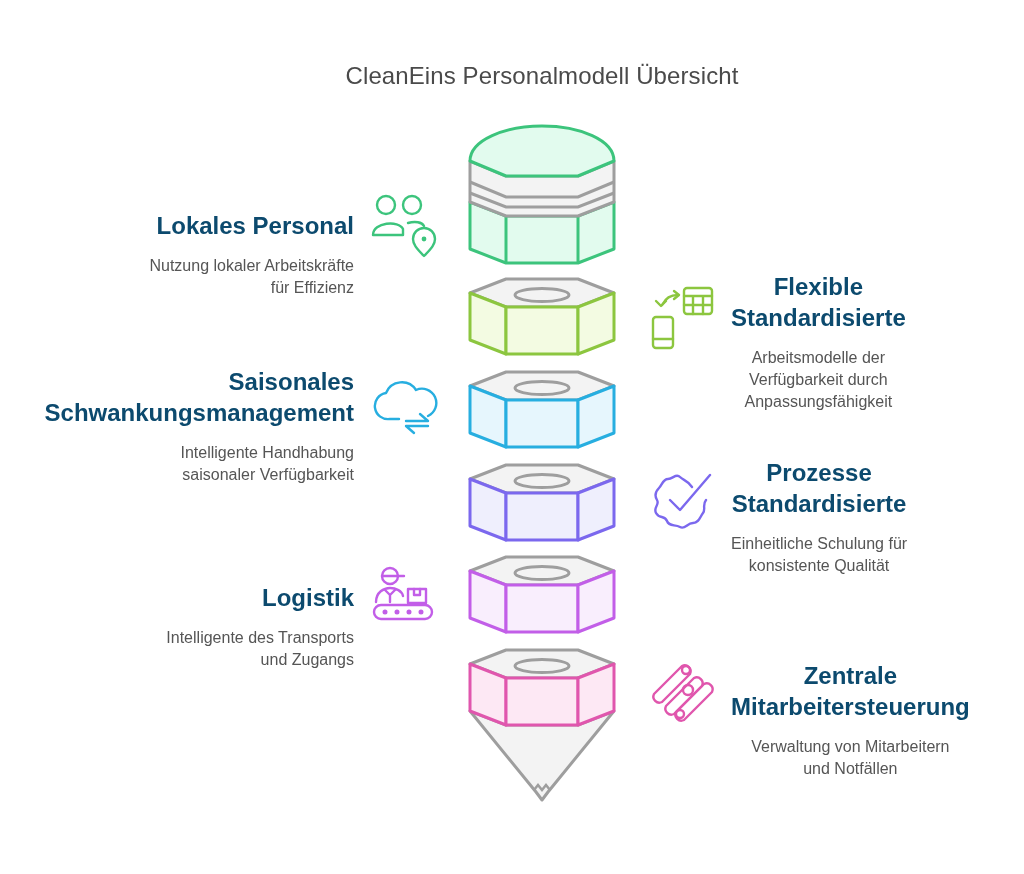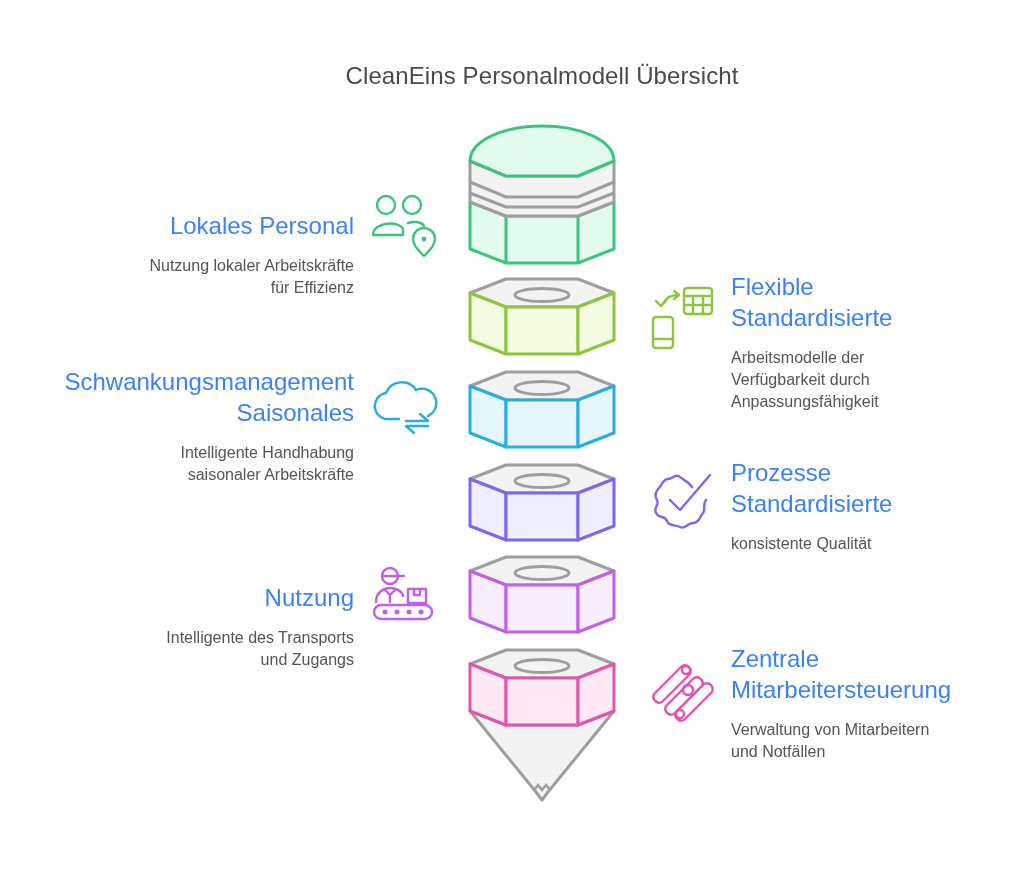--- a/index.html
+++ b/index.html
@@ -2,24 +2,24 @@
 <html><head>
 <meta charset="utf-8">
 <style>
   html, body { margin: 0; padding: 0; background: #ffffff; }
   body { width: 1024px; height: 874px; position: relative; overflow: hidden;
          font-family: "Liberation Sans", "DejaVu Sans", sans-serif; color: #484848; }
   .title { position: absolute; left: 0; width: 1084px; top: 62px; text-align: center;
            font-size: 24px; color: #4a4a4a; letter-spacing: 0.1px; }
   svg.stack { position: absolute; left: 0; top: 0; }
   .block { position: absolute; }
-  .block .heading { font-weight: normal; font-size: 24px; line-height: 31px; color: #3b82f6; }
+  .block .heading { font-weight: bold; font-size: 24px; line-height: 31px; color: #0c4a6e; }
   .block .desc { font-size: 16px; line-height: 22px; color: #555555; margin-top: 14px; }
   .left { text-align: right; }
-  .right { text-align: left; }
+  .right { text-align: center; }
   .icon { position: absolute; }
 </style>
 </head>
 <body>
 
 <div class="title">CleanEins Personalmodell Übersicht</div>
 
 <svg class="stack" width="1024" height="874" viewBox="0 0 1024 874">
 
   <g>
@@ -90,48 +90,49 @@
   </div>
   <div class="desc">
     <div>Arbeitsmodelle der</div>
     <div>Verfügbarkeit durch</div>
     <div>Anpassungsfähigkeit</div>
   </div>
 </div>
 
 <div class="block left" style="right:670px; top:366px;">
   <div class="heading">
+    <div>Saisonales</div>
     <div>Schwankungsmanagement</div>
-    <div>Saisonales</div>
   </div>
   <div class="desc">
     <div>Intelligente Handhabung</div>
-    <div>saisonaler Arbeitskräfte</div>
+    <div>saisonaler Verfügbarkeit</div>
   </div>
 </div>
 
 <div class="block right" style="left:731px; top:457px;">
   <div class="heading">
     <div>Prozesse</div>
     <div>Standardisierte</div>
   </div>
   <div class="desc">
+    <div>Einheitliche Schulung für</div>
     <div>konsistente Qualität</div>
   </div>
 </div>
 
 <div class="block left" style="right:670px; top:582px;">
-  <div class="heading">Nutzung</div>
+  <div class="heading">Logistik</div>
   <div class="desc">
     <div>Intelligente des Transports</div>
     <div>und Zugangs</div>
   </div>
 </div>
 
-<div class="block right" style="left:731px; top:643px;">
+<div class="block right" style="left:731px; top:660px;">
   <div class="heading">
     <div>Zentrale</div>
     <div>Mitarbeitersteuerung</div>
   </div>
   <div class="desc">
     <div>Verwaltung von Mitarbeitern</div>
     <div>und Notfällen</div>
   </div>
 </div>
 

